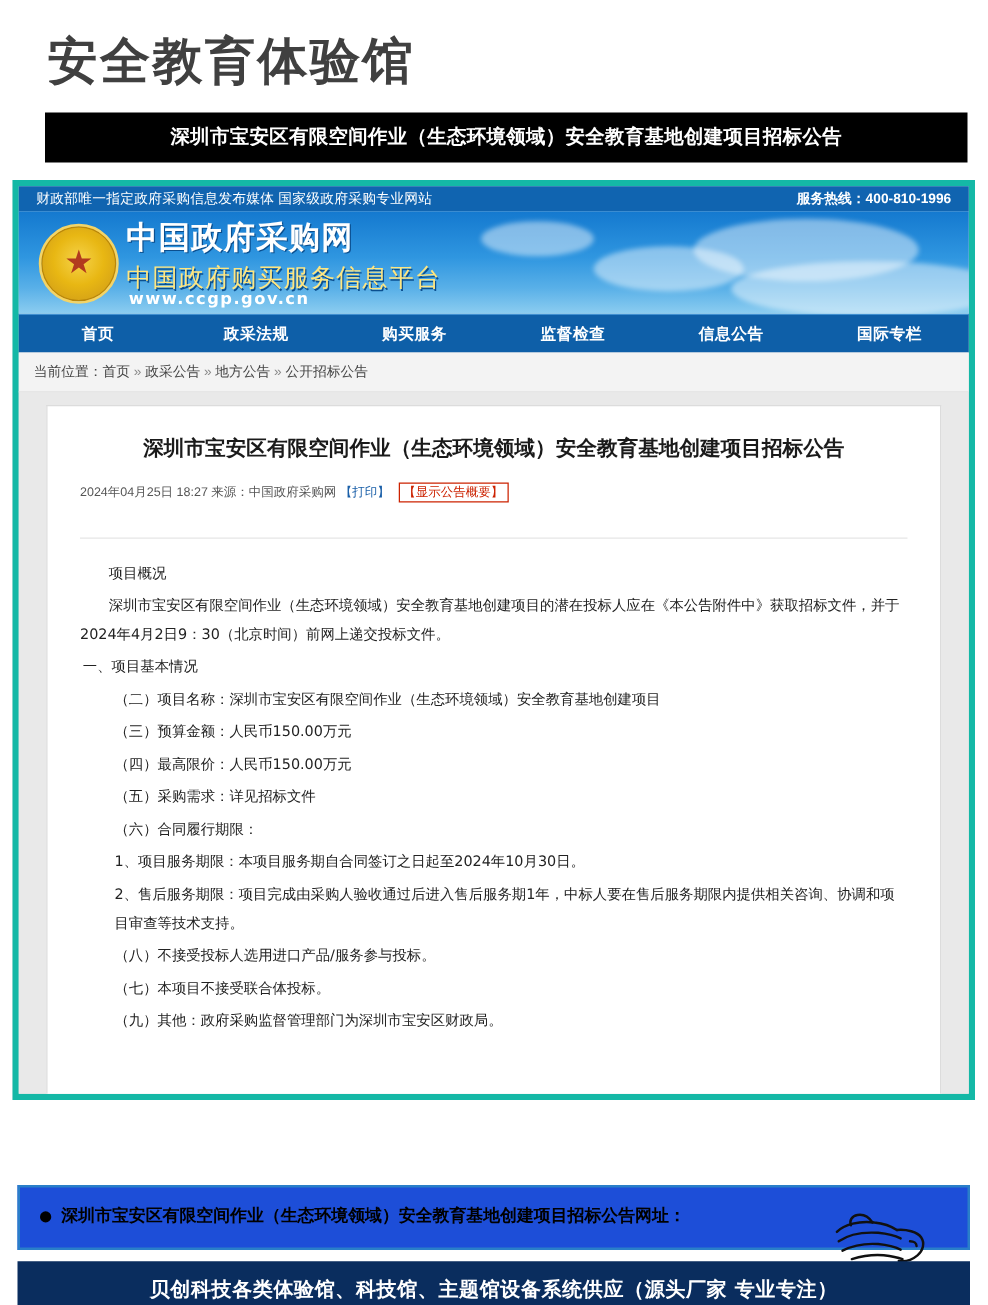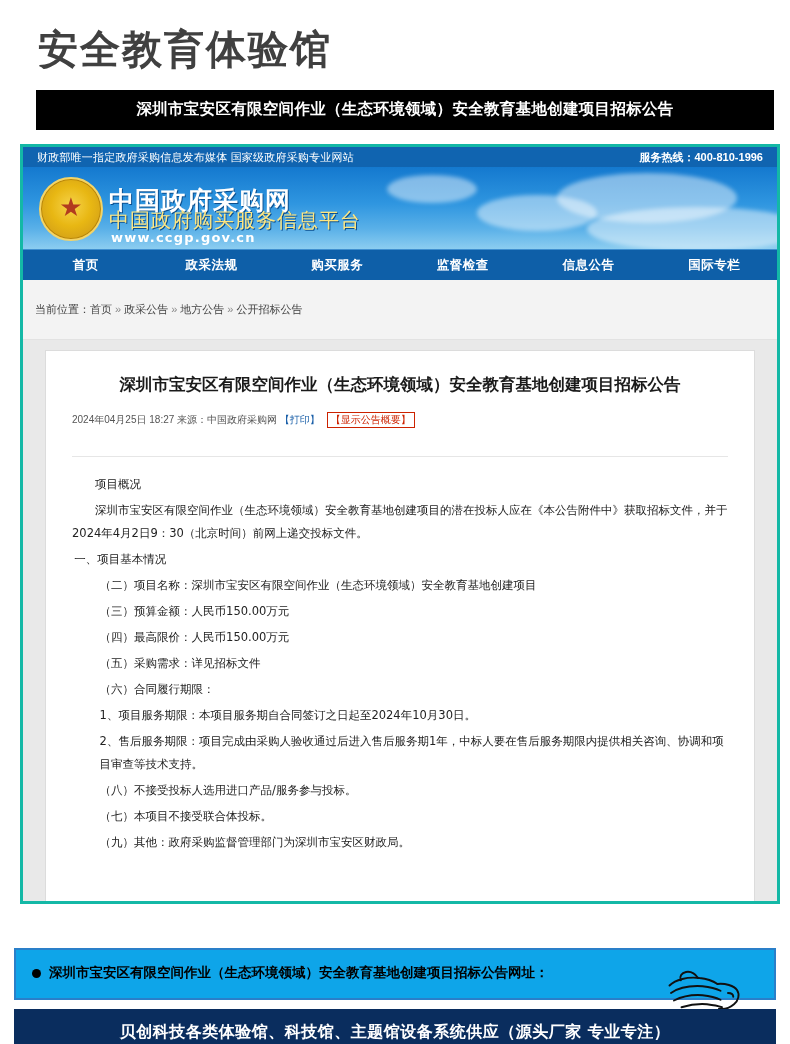--- a/index.html
+++ b/index.html
@@ -38,22 +38,22 @@
     color: #fff;
     font-size: 15.5px;
     font-weight: bold;
     padding: 9px 10px 10px 10px;
     text-align: center;
     letter-spacing: .3px;
   }
 
   
   .shot {
-    margin: 14px 10px 0 20px;
-    border: 3px solid #14b8a6;
+    margin: 14px 10px 0 10px;
+    border: 5px solid #14b8a6;
     background: #e5e5e5;
     position: relative;
   }
 
   .gov-topbar {
     background: #1064b0;
     color: #ffffff;
     font-size: 11px;
     height: 20px;
     line-height: 20px;
@@ -95,21 +95,21 @@
     position: absolute;
     left: 50%; top: 46%;
     transform: translate(-50%,-50%);
     color: #b23b1e;
     font-size: 26px;
     line-height: 1;
   }
 
   .gov-title-cn {
     position: absolute;
-    left: 86px; top: 17px;
+    left: 86px; top: 4px;
     font-size: 25px;
     font-weight: bold;
     color: #ffffff;
     letter-spacing: 1px;
     text-shadow: 1px 1px 0 #0b4f8f;
     font-family: "DejaVu Sans", sans-serif;
     text-align: center;
   }
   .gov-title-cn2 {
     position: absolute;
@@ -147,21 +147,21 @@
     line-height: 30px;
     letter-spacing: .5px;
     cursor: pointer;
   }
 
   .crumb-bar {
     background: #f3f3f3;
     border-bottom: 1px solid #e2e2e2;
     font-size: 11px;
     color: #444;
-    padding: 22px 12px;
+    padding: 8px 12px;
   }
   .crumb-bar span.sep { color: #888; margin: 0 3px; }
   .crumb-bar a { color: #444; text-decoration: none; }
 
   .doc-wrap {
     background: #e9e9e9;
     padding: 10px 22px 0 22px;
   }
   .doc {
     background: #fff;
@@ -208,21 +208,21 @@
   .p-indent2 { padding-left: 2.4em; }
   .p-head { padding-left: 0.2em; }
 
   
   .callout {
     position: absolute;
     left: 14px;
     right: 14px;
     bottom: 72px;
     border: 2px solid #2a7fc9;
-    background: #0ea5e9;
+    background: #1d4ed8;
     padding: 14px 16px 16px 16px;
     box-sizing: border-box;
   }
   .callout-line1 {
     font-size: 13.5px;
     font-weight: bold;
     color: #000;
     display: flex;
     align-items: flex-start;
     gap: 8px;

